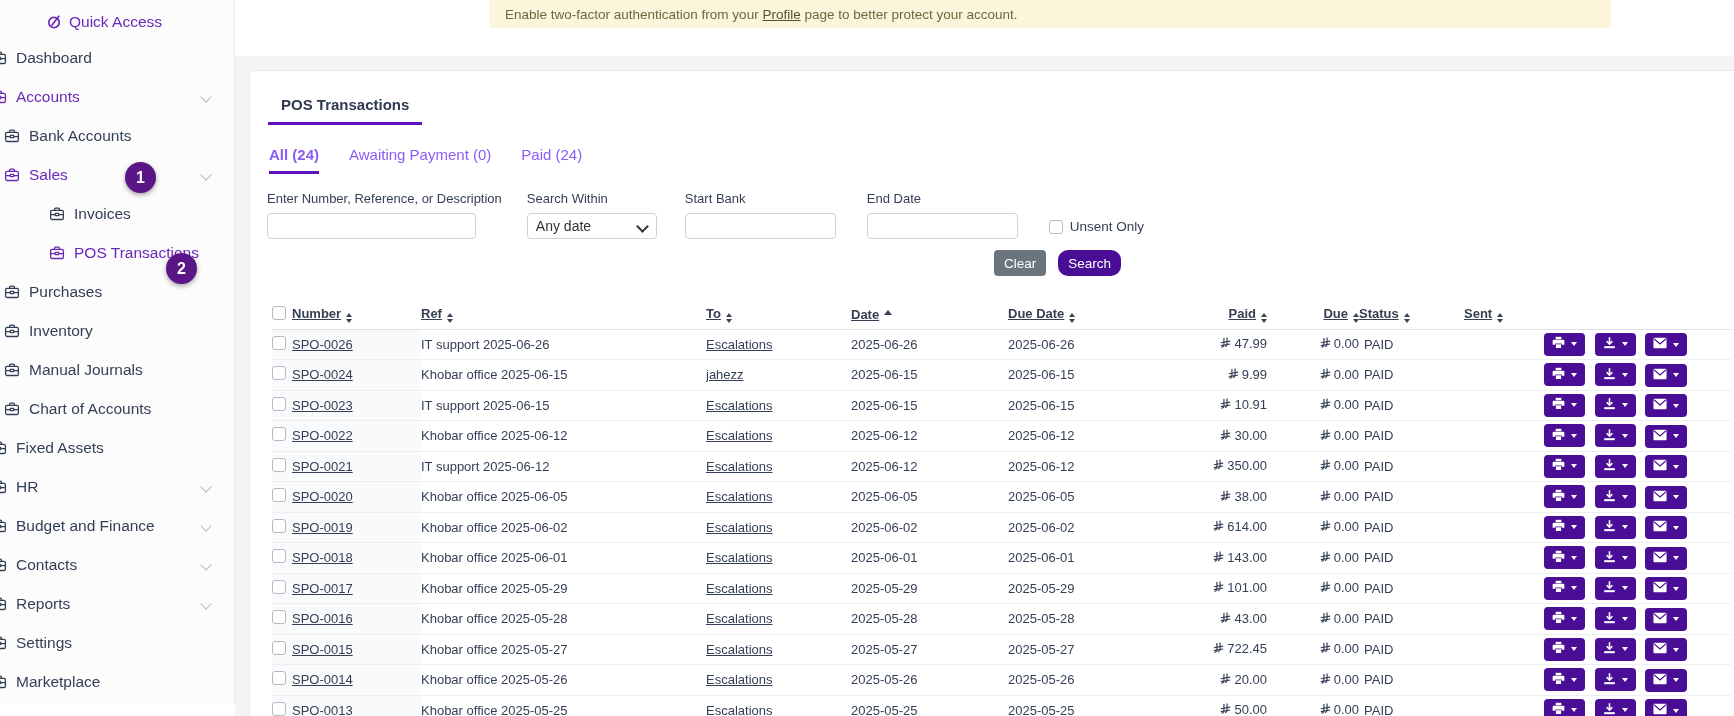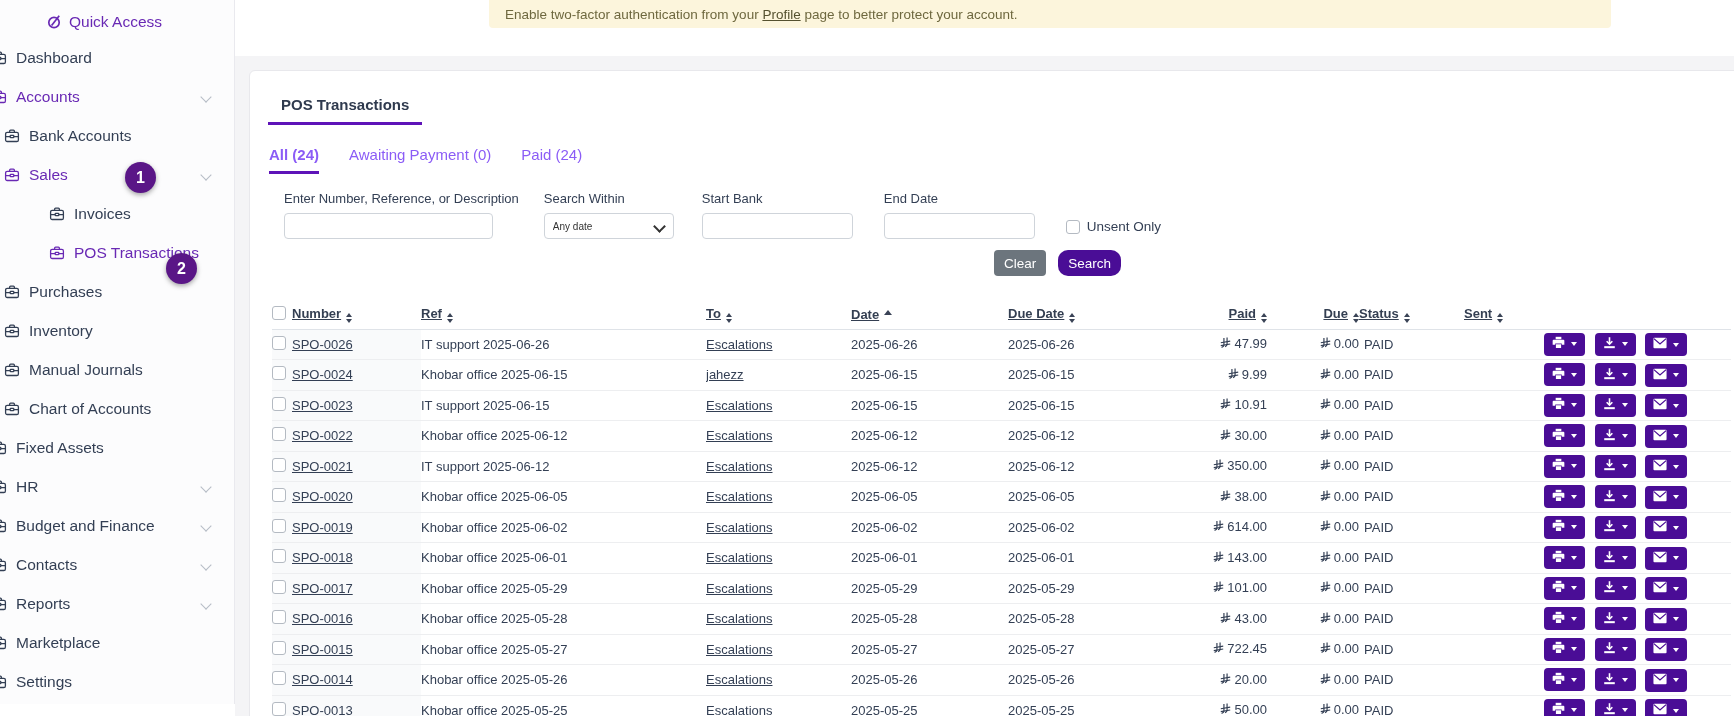--- a/index.html
+++ b/index.html
@@ -47,23 +47,23 @@
     border-bottom:3px solid #5e13b8; font-size:15px; font-weight:bold; color:#2f3a4e; }
 
   .tabs{ display:flex; gap:30px; margin:21px 0 0 19px; font-size:15px; }
   .tab{ padding-bottom:8px; cursor:pointer; color:#8b5cf6; }
   .tab.active{ font-weight:bold; border-bottom:3px solid #5e13b8; }
 
   .filters{ display:flex; align-items:flex-end; margin-top:17px; }
   .field{ display:flex; flex-direction:column; }
   .field label{ font-size:13px; margin-bottom:7px; color:#333f54;}
   .field input, .field select{ height:26px; border:1px solid #cfd4da; border-radius:4px;
-    background:#fff; font-size:10px; color:#333; padding:0 8px;
+    background:#fff; font-size:14px; color:#333; padding:0 8px;
     font-family:"Liberation Sans", sans-serif;}
-  .f-number{ margin-left:34px; } .f-number input{ width:209px; }
+  .f-number{ margin-left:17px; } .f-number input{ width:209px; }
   .f-within{ margin-left:25px; } 
   .selwrap{ position:relative; }
   .selwrap select{ width:130px; appearance:none; -webkit-appearance:none; padding-right:24px;}
   .selwrap::after{ content:""; position:absolute; right:10px; top:9px; width:7px; height:7px;
     border-right:2px solid #333; border-bottom:2px solid #333; transform:rotate(45deg); pointer-events:none;}
   .f-start{ margin-left:28px; } .f-start input{ width:151px; }
   .f-end{ margin-left:31px; } .f-end input{ width:151px; }
   .cb-group{ display:flex; align-items:center; gap:7px; margin-left:31px; margin-bottom:5px;
     font-size:13.5px; }
   .cb-group input{ width:14px; height:14px; }
@@ -348,36 +348,36 @@
     <span class="side-icon">
       <svg width="16" height="16" viewBox="0 0 16 16">
             <g fill="none" stroke="currentColor" stroke-width="1.3">
               <rect x="1.6" y="4.3" width="12.8" height="9.2" rx="1.6"></rect>
               <path d="M5.6 4.3 v-1.1 a1 1 0 0 1 1-1 h2.8 a1 1 0 0 1 1 1 v1.1"></path>
               <path d="M1.6 8.6 h4.6 m3.6 0 h4.6"></path>
               <rect x="6.2" y="7.4" width="3.6" height="2.2" rx="0.6"></rect>
             </g>
           </svg>
     </span>
+    <span class="side-label">Settings</span>
+
+  </div>
+
+  <div class="side-item lvl0">
+    <span class="side-icon">
+      <svg width="16" height="16" viewBox="0 0 16 16">
+            <g fill="none" stroke="currentColor" stroke-width="1.3">
+              <rect x="1.6" y="4.3" width="12.8" height="9.2" rx="1.6"></rect>
+              <path d="M5.6 4.3 v-1.1 a1 1 0 0 1 1-1 h2.8 a1 1 0 0 1 1 1 v1.1"></path>
+              <path d="M1.6 8.6 h4.6 m3.6 0 h4.6"></path>
+              <rect x="6.2" y="7.4" width="3.6" height="2.2" rx="0.6"></rect>
+            </g>
+          </svg>
+    </span>
     <span class="side-label">Marketplace</span>
-
-  </div>
-
-  <div class="side-item lvl0">
-    <span class="side-icon">
-      <svg width="16" height="16" viewBox="0 0 16 16">
-            <g fill="none" stroke="currentColor" stroke-width="1.3">
-              <rect x="1.6" y="4.3" width="12.8" height="9.2" rx="1.6"></rect>
-              <path d="M5.6 4.3 v-1.1 a1 1 0 0 1 1-1 h2.8 a1 1 0 0 1 1 1 v1.1"></path>
-              <path d="M1.6 8.6 h4.6 m3.6 0 h4.6"></path>
-              <rect x="6.2" y="7.4" width="3.6" height="2.2" rx="0.6"></rect>
-            </g>
-          </svg>
-    </span>
-    <span class="side-label">Settings</span>
 
   </div>
 </div>
   <div class="step-badge badge-1">1</div>
   <div class="step-badge badge-2">2</div>
 </div>
 
 <div class="topstrip">
   <div class="banner">
     <span>

